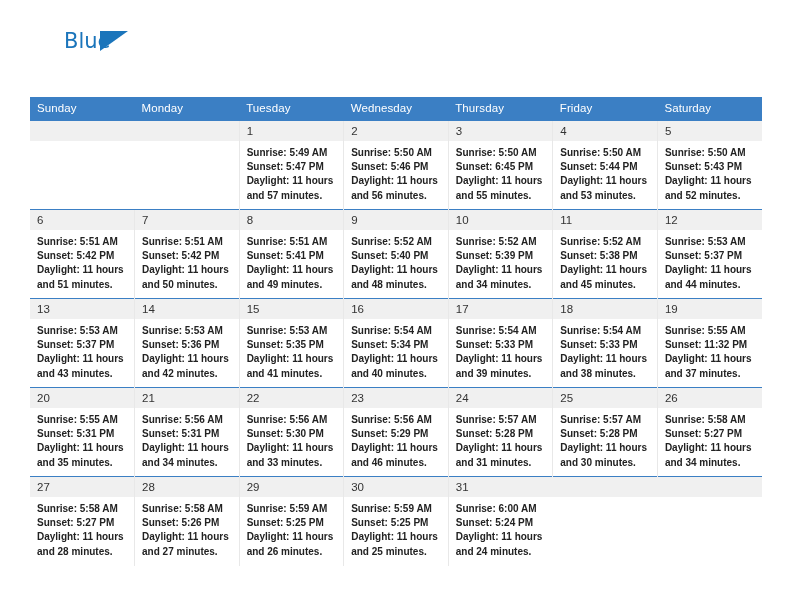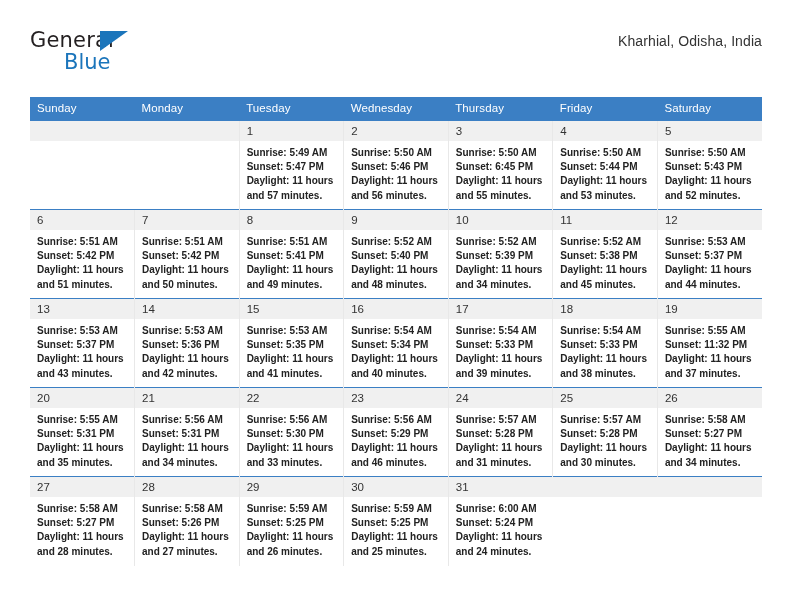--- a/index.html
+++ b/index.html
@@ -126,27 +126,25 @@
   .details .daylight { white-space: normal; }
 </style>
 </head>
 <body>
 
 <div class="page">
 
   <div class="header">
 
     <div class="logo">
-      <span class="logo-general">General</span>
       <span class="logo-tri"></span>
       <span class="logo-blue">Blue</span>
     </div>
 
     <div class="titles">
-      <div class="cal-subtitle">Kharhial, Odisha, India</div>
     </div>
 
   </div>
 
   <table class="calendar">
     <thead>
       <tr>
         <th>Sunday</th>
         <th>Monday</th>
         <th>Tuesday</th>

